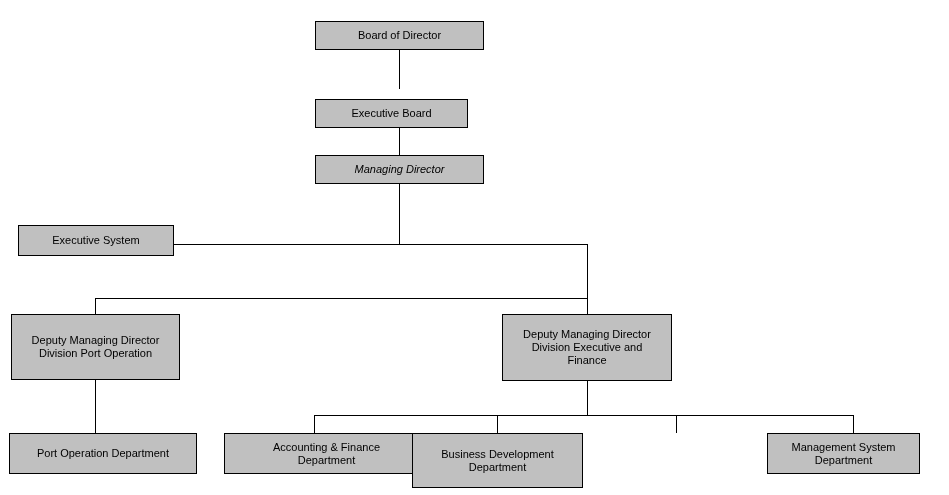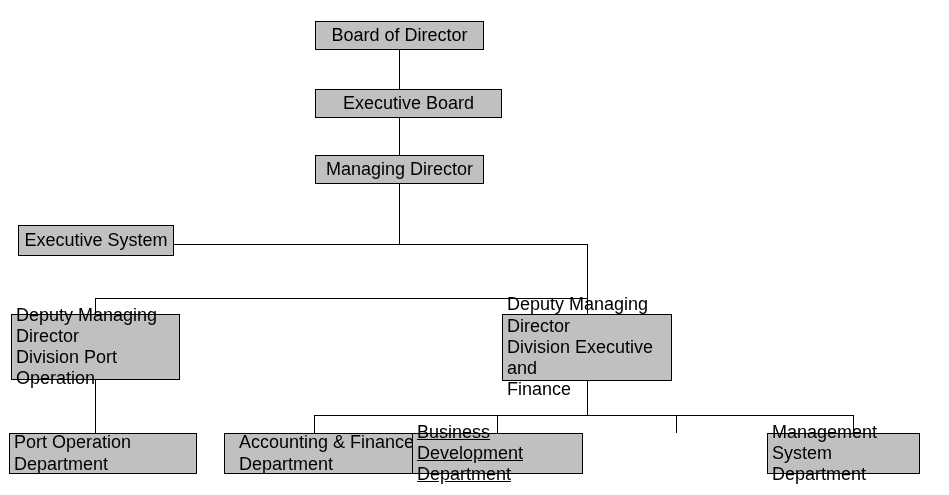--- a/index.html
+++ b/index.html
@@ -16,44 +16,44 @@
     overflow: hidden;
   }
   .node {
     position: absolute;
     box-sizing: border-box;
     background: #c0c0c0;
     border: 1px solid #000000;
     display: flex;
     align-items: center;
     justify-content: center;
-    text-align: left;
+    text-align: center;
     color: #000000;
-    font-size: 18px;
+    font-size: 11px;
     line-height: 1.18;
   }
   .node .lbl {
     white-space: pre-line;
     padding: 0 4px;
   }
   .line {
     position: absolute;
     background: #000000;
   }
 
   
   .n-board          { left: 315px; top: 21px;  width: 169px; height: 29px; }
-  .n-exec-board     { left: 315px; top: 89px;  width: 187px; height: 29px; }
-  .n-managing-dir   { left: 315px; top: 155px; width: 169px; height: 29px; }
+  .n-exec-board     { left: 315px; top: 99px;  width: 153px; height: 29px; }
+  .n-managing-dir   { left: 315px; top: 155px; width: 169px; height: 29px; font-style: italic; }
   .n-exec-office    { left: 18px;  top: 225px; width: 156px; height: 31px; }
   .n-deputy-port    { left: 11px;  top: 314px; width: 169px; height: 66px; }
   .n-deputy-exec    { left: 502px; top: 314px; width: 170px; height: 67px; }
   .n-port-op        { left: 9px;   top: 433px; width: 188px; height: 41px; }
   .n-accounting     { left: 224px; top: 433px; width: 205px; height: 41px; }
-  .n-business       { left: 412px; top: 433px; width: 171px; height: 41px; text-decoration: underline; }
+  .n-business       { left: 412px; top: 433px; width: 171px; height: 55px; }
   .n-hr             { left: 590px; top: 433px; width: 172px; height: 41px; }
   .n-mgmt-sys       { left: 767px; top: 433px; width: 153px; height: 41px; }
 
   
   .l-board-execboard   { left: 399px; top: 50px;  width: 1px;   height: 39px; }
   .l-execboard-md      { left: 399px; top: 118px; width: 1px;   height: 37px; }
   .l-md-down           { left: 399px; top: 184px; width: 1px;   height: 60px; }
   .l-execoffice-rail   { left: 174px; top: 244px; width: 414px; height: 1px;  }
   .l-trunk-right       { left: 587px; top: 244px; width: 1px;   height: 70px; }
   .l-deputy-rail       { left: 95px;  top: 298px; width: 493px; height: 1px;  }

